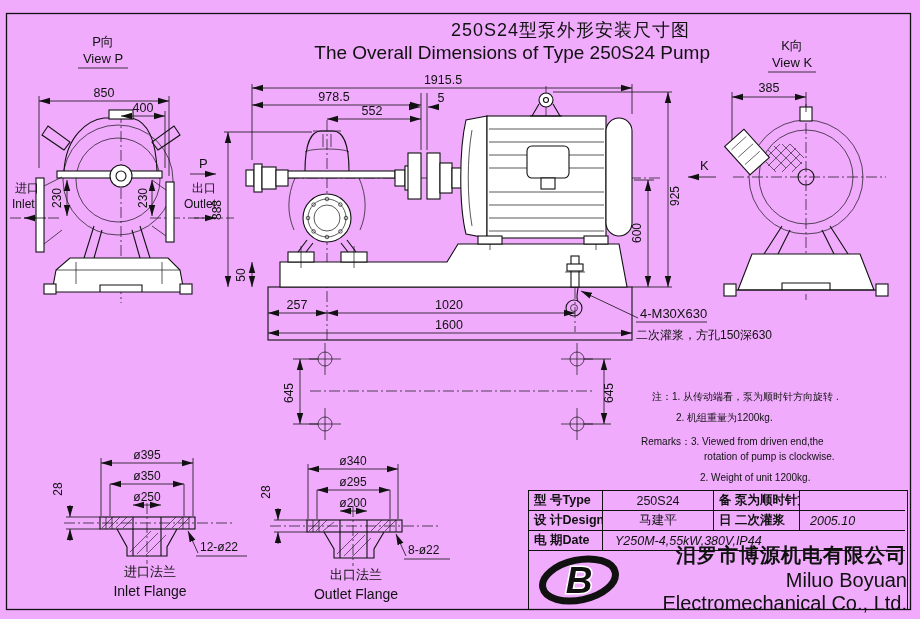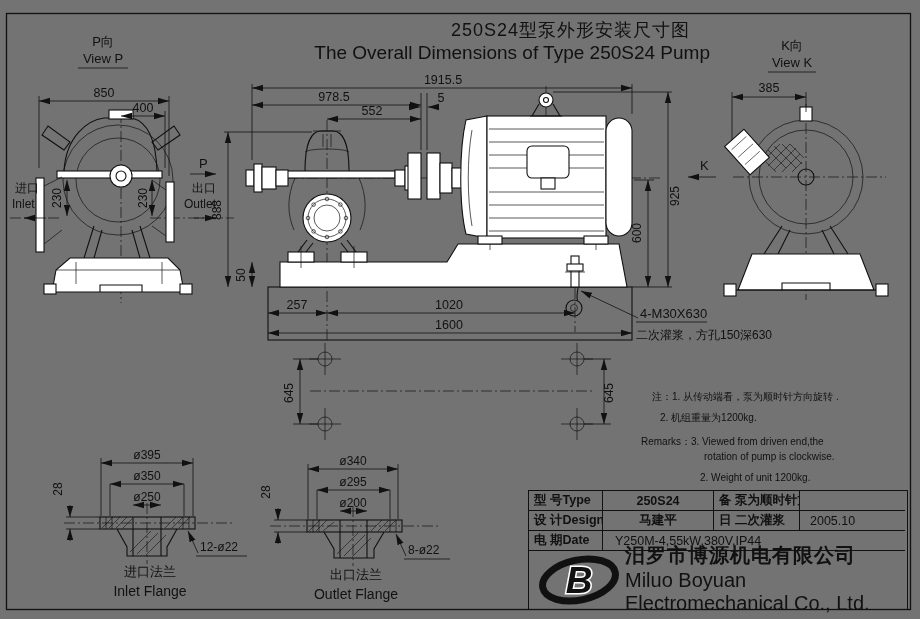--- a/index.html
+++ b/index.html
@@ -1,16 +1,16 @@
 <!DOCTYPE html>
 <html><head>
 <meta charset="utf-8">
 <style>
   html,body{margin:0;padding:0;background:#ffffff;}
-  .sheet{position:relative;width:920px;height:619px;background:#737373;
+  .sheet{position:relative;width:920px;height:619px;background:#f0abfc;
          font-family:"Liberation Sans",sans-serif;color:#111;overflow:hidden;}
   .abs{position:absolute;}
   svg text{font-family:"Liberation Sans",sans-serif;fill:#111;}
   .dim{font-size:12px;}
   .dimB{font-size:12.5px;}
   .lbl{font-size:13px;}
   .cap{font-size:13px;}
   .capE{font-size:14px;}
   
   .o{stroke:#111;stroke-width:1.1;fill:none;}
@@ -22,26 +22,26 @@
   
   .title-zh{left:250px;top:18px;width:440px;text-align:right;font-size:18px;letter-spacing:1px;}
   .title-en{left:230px;top:42px;width:480px;text-align:right;font-size:19px;}
   .note-line{position:absolute;font-size:10px;white-space:nowrap;margin-top:14px;}
   
   .tb-wrap{left:528px;top:490px;width:380px;height:120px;border:1.5px solid #111;box-sizing:border-box;}
   .tb-grid{display:grid;grid-template-columns:74px 111px 86px 105px;grid-auto-rows:20px;}
   .cell{border-right:1px solid #111;border-bottom:1px solid #111;font-size:12.5px;
         display:flex;align-items:center;box-sizing:border-box;overflow:hidden;white-space:nowrap;}
   .cell.lab{padding-left:5px;font-weight:bold;}
-  .cell.val{justify-content:center;font-weight:bold;}
-  .cell.last{border-right:none;}
+  .cell.val{justify-content:center;}
+  .cell.last{border-right:none;font-style:italic;}
   .cell.span3{grid-column:2/5;justify-content:flex-start;padding-left:12px;}
   .company{display:flex;align-items:center;height:55px;}
   .logo{margin:2px 4px 0 8px;flex:0 0 auto;}
-  .cotext{flex:1;text-align:left;}
+  .cotext{flex:1;text-align:right;}
   .co-zh{font-size:20px;font-weight:bold;letter-spacing:1px;}
   .co-en{font-size:20px;font-weight:normal;}
 </style>
 </head>
 <body>
 
 <div class="sheet">
 
 <svg class="abs" style="left:0;top:0" width="920" height="619" viewBox="0 0 920 619">
   <defs>
@@ -303,21 +303,21 @@
     <text class="cap" x="356" y="579" text-anchor="middle">出口法兰</text>
     <text class="capE" x="356" y="599" text-anchor="middle">Outlet Flange</text>
   </g>
 </svg>
 
 <div class="abs title-zh">250S24型泵外形安装尺寸图</div>
 <div class="abs title-en">The Overall Dimensions of Type 250S24 Pump</div>
 
 <div>
   <div class="note-line" style="left:652px;top:376px">注：1. 从传动端看，泵为顺时针方向旋转 .</div>
-  <div class="note-line" style="left:660px;top:397px">2. 机组重量为1200kg.</div>
+  <div class="note-line" style="left:676px;top:397px">2. 机组重量为1200kg.</div>
   <div class="note-line" style="left:641px;top:421px">Remarks：3. Viewed from driven end,the</div>
   <div class="note-line" style="left:704px;top:437px">rotation of pump is  clockwise.</div>
   <div class="note-line" style="left:700px;top:458px">2. Weight of unit 1200kg.</div>
 </div>
 
 <div class="abs tb-wrap">
   <div class="tb-grid">
     <div class="cell lab">型 号Type</div>
     <div class="cell val">250S24</div>
     <div class="cell lab">备 泵为顺时针方向旋转</div>

